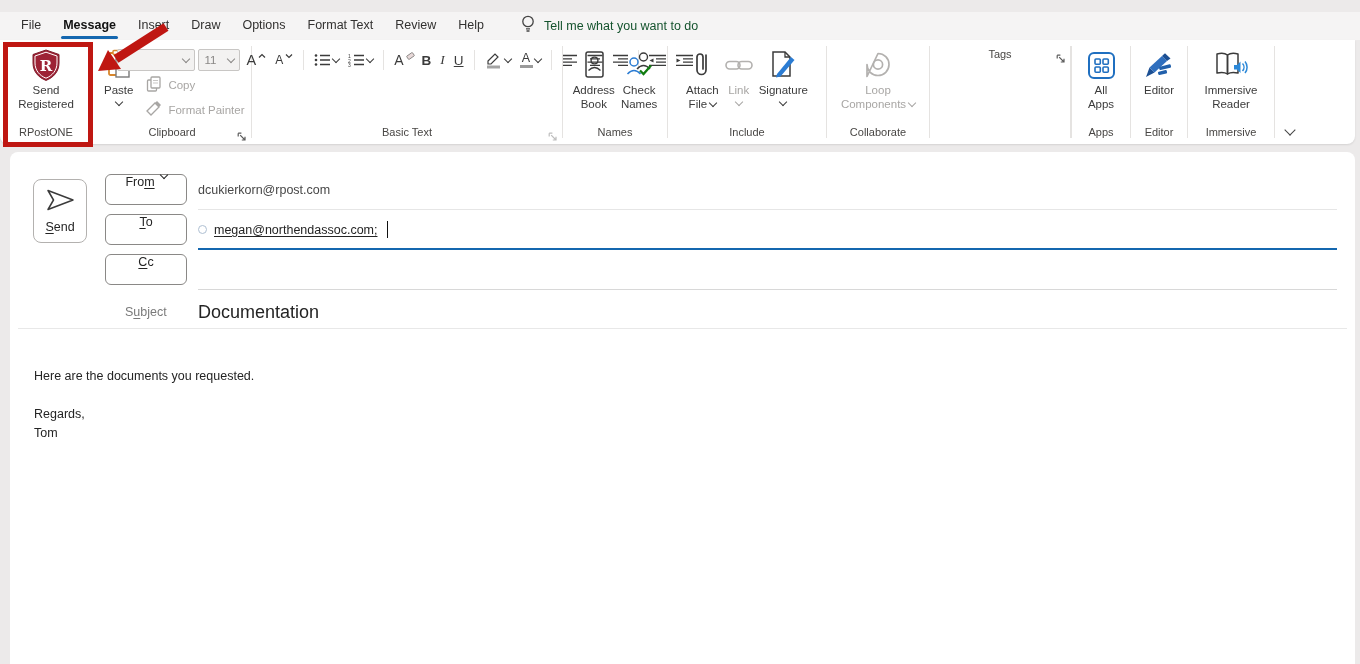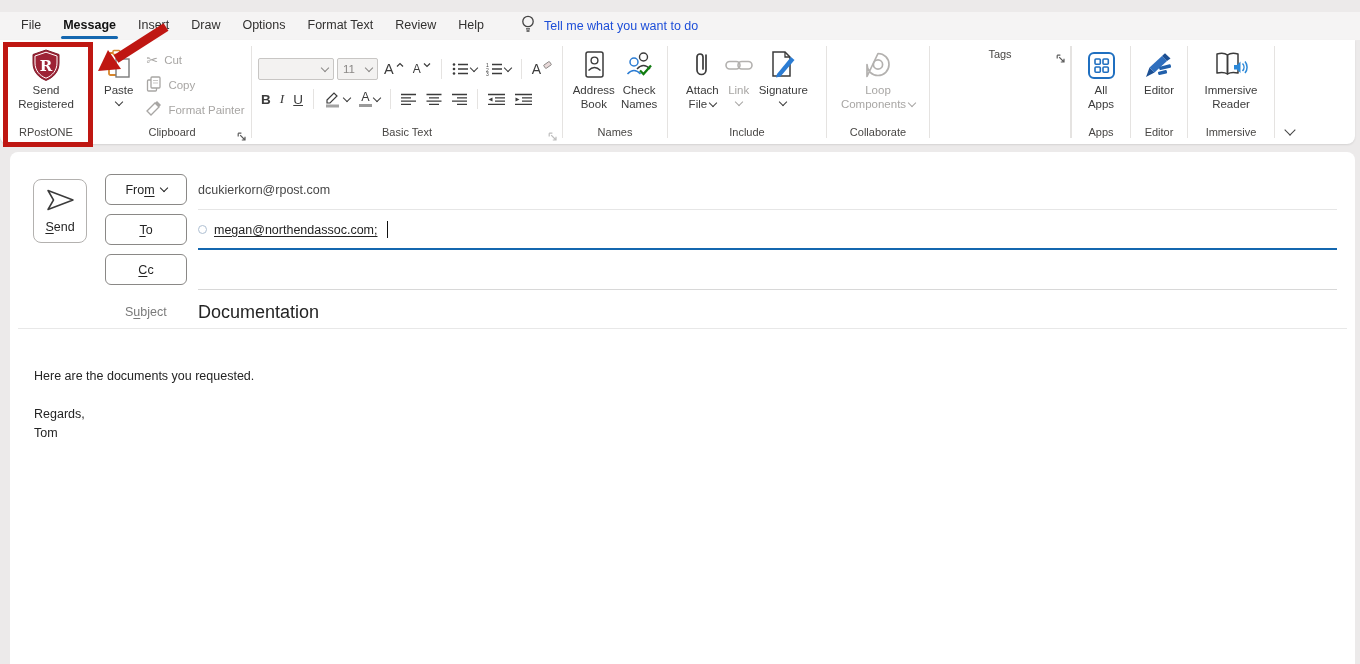--- a/index.html
+++ b/index.html
@@ -8,21 +8,21 @@
   .screen { position:relative; width:1360px; height:664px; background:#eceaea;margin-top:12px; }
 
   
   .menubar { position:absolute; left:0; top:0; width:1360px; height:28px; background:#f5f4f4;
              display:flex; align-items:center; padding-left:10px; }
   .mtab { position:relative; padding:0 11px; font-size:12.5px; color:#323130; height:28px;
           line-height:27px; cursor:default; }
   .mtab.active { font-weight:bold; color:#111; }
   .mtab.active::after { content:""; position:absolute; left:9px; right:9px; bottom:1px; height:3px;
           border-radius:2px; background:#1467af; }
-  .tellme { display:flex; align-items:center; gap:9px; margin-left:26px; color:#1d4ed8; font-size:12.5px; }
+  .tellme { display:flex; align-items:center; gap:9px; margin-left:26px; color:#14532d; font-size:12.5px; }
 
   
   .ribbon { position:absolute; left:0; top:28px; width:1355px; height:104px; background:#fff;
             border-radius:0 0 8px 8px; box-shadow:0 1px 2px rgba(0,0,0,.10);
             display:flex; align-items:stretch; }
   .rsep { width:1px; background:#e5e3e1; margin:6px 0; }
   .rgroup { display:flex; flex-direction:column; padding-top:5px; }
   .rmain { flex:1; display:flex; justify-content:center; align-items:flex-start; }
   .rfoot { height:21px; position:relative; font-size:11px; color:#484644; text-align:center; line-height:18px; }
   .launcher { position:absolute; right:4px; bottom:5px; width:10px; height:10px; }
@@ -39,21 +39,21 @@
           border-bottom:1.3px solid currentColor; transform:rotate(45deg); margin-top:-3px; }
   .chev.lone { margin-top:2px; }
 
   
   .g-rpost { width:92px; }
   .g-clip  { width:158px; }
   .g-clip .rmain { justify-content:flex-start; padding-left:8px; gap:6px; }
   .smallcol { display:flex; flex-direction:column; padding-top:2px; }
   .smallbtn { display:flex; align-items:center; gap:6px; height:25px; font-size:11.5px; padding:0 4px; }
   .g-bt { width:310px; }
-  .g-bt .rmain { flex-direction:column; align-items:stretch; padding:0 6px; }
+  .g-bt .rmain { flex-direction:row; align-items:stretch; padding:0 6px; }
   .btrow { display:flex; align-items:center; height:30px; gap:3px; }
   .vsep { width:1px; height:20px; background:#e5e3e1; margin:0 4px; }
   .combo { height:22px; background:#f3f2f1; border:1px solid #c8c6c4; border-radius:2px;
            display:flex; align-items:center; justify-content:space-between; padding:0 5px;
            color:#8a8886; font-size:11.5px; }
   .combo .chev { border-color:#8a8886; }
   .fbtn { display:flex; align-items:center; justify-content:center; padding:2px 3px; gap:2px; }
   .glyph { font-size:13.5px; color:#3b3b3b; }
   .g-names { width:104px; }
   .g-inc { width:158px; }
@@ -65,21 +65,21 @@
   .collapsebox { width:29px; display:flex; align-items:flex-end; justify-content:center; padding-bottom:10px; }
   .collapsebox .chev { width:8px; height:8px; border-width:1.6px; color:#444; }
 
   
   .compose { position:absolute; left:10px; top:140px; width:1345px; height:524px; background:#fff;
              border-radius:8px 8px 0 0; }
   .sendbtn { position:absolute; left:23px; top:27px; width:54px; height:64px; border:1px solid #b3b1af;
              border-radius:8px; background:#fff; display:flex; flex-direction:column; align-items:center;
              justify-content:center; gap:5px; font-size:12.5px; color:#242424; }
   .fieldbtn { position:absolute; left:95px; width:82px; height:31px; border:1px solid #8a8886;
-              border-radius:6px; background:#fff; display:flex; align-items:center; justify-content:center;
+              border-radius:6px; background:#fff; display:flex; align-items:flex-start; justify-content:center;
               gap:6px; font-size:12.5px; color:#242424; }
   .mn { text-decoration:underline; text-underline-offset:2px; }
   .fval { position:absolute; left:188px; height:31px; display:flex; align-items:center;
           font-size:12.5px; color:#474747; }
   .sepline { position:absolute; left:188px; right:18px; height:1px; background:#e6e6e6; }
   .toline { position:absolute; left:188px; right:18px; height:2px; background:#1467af; }
   .presence { width:9px; height:9px; border:1.5px solid #aebfd2; border-radius:50%; display:inline-block; }
   .tolink { color:#242424; text-decoration:underline; text-underline-offset:2px; }
   .cursor { display:inline-block; width:1px; height:17px; background:#111; margin-left:3px; }
   .subjlbl { position:absolute; left:115px; top:142px; height:36px; display:flex; align-items:center;

